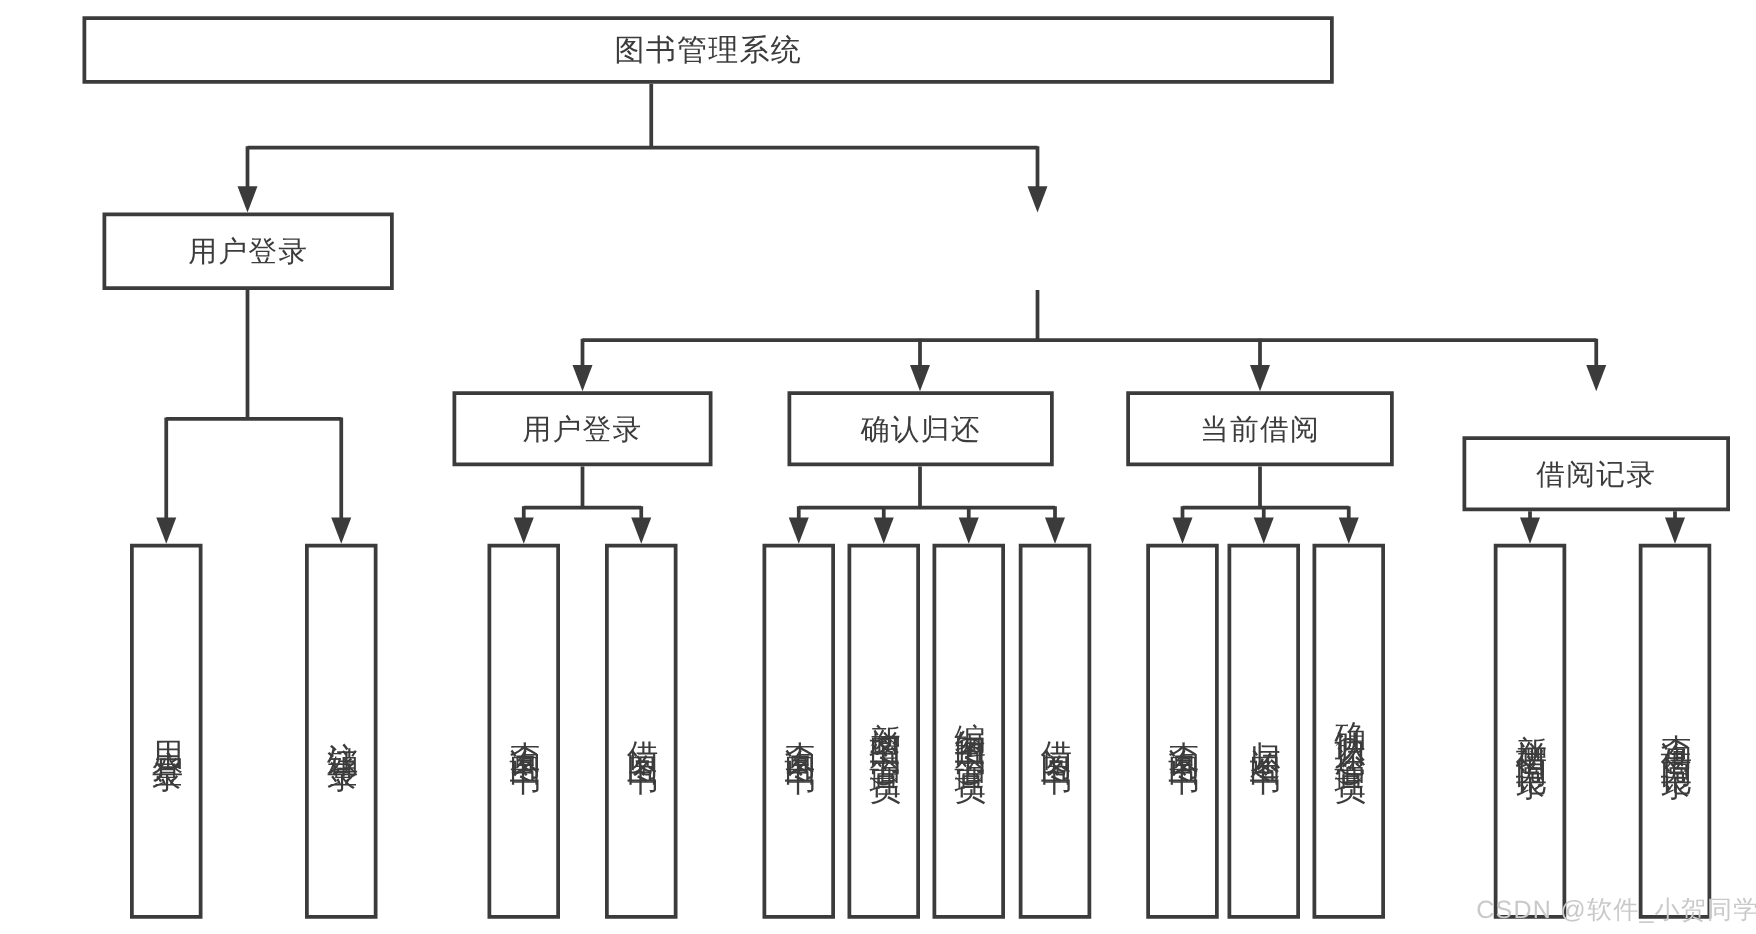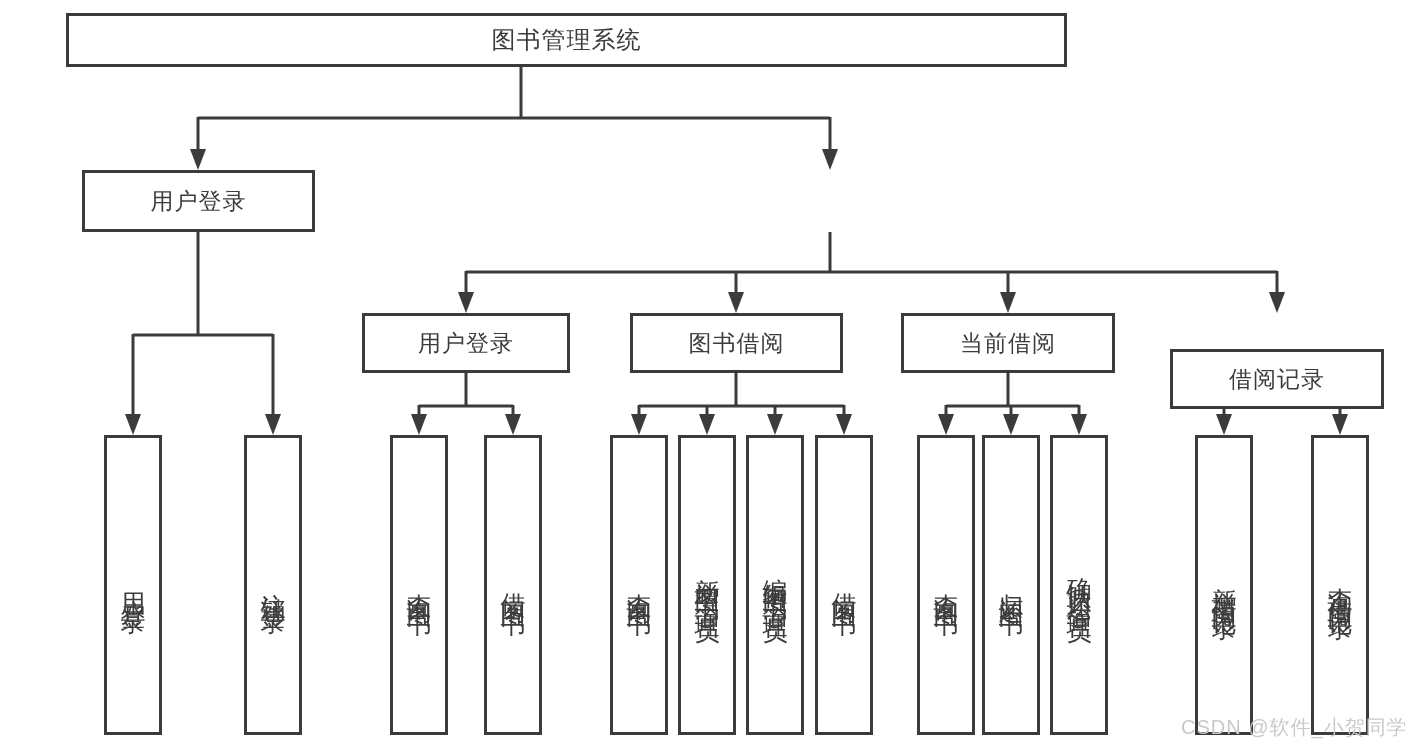--- a/index.html
+++ b/index.html
@@ -126,21 +126,21 @@
   </div>
 
   <div class="box hbox" style="left:82px; top:170px; width:233px; height:62px;">
     <span>用户登录</span>
   </div>
 
   <div class="box hbox" style="left:362px; top:313px; width:208px; height:60px;">
     <span>用户登录</span>
   </div>
   <div class="box hbox" style="left:630px; top:313px; width:213px; height:60px;">
-    <span>图书借阅</span>
+    <span>确认归还</span>
   </div>
   <div class="box hbox" style="left:901px; top:313px; width:214px; height:60px;">
     <span>当前借阅</span>
   </div>
   <div class="box hbox" style="left:1170px; top:313px; width:214px; height:60px;margin-top:36px;">
     <span>借阅记录</span>
   </div>
 
   <div class="box vbox" style="left:104px; top:435px; width:58px; height:300px;">
     <span class="vtext">用户登录</span>

